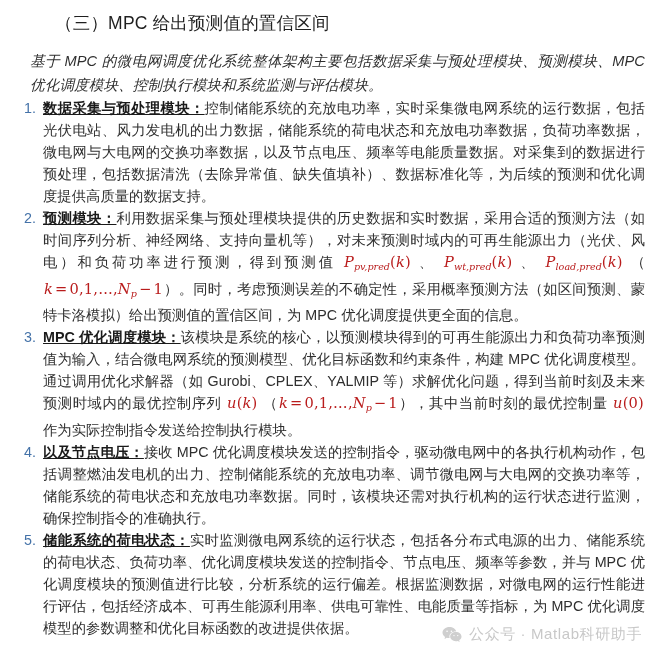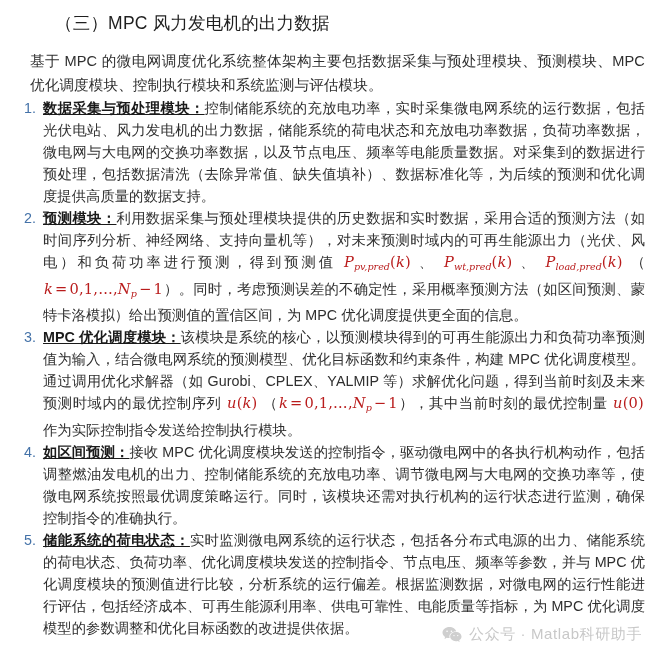--- a/index.html
+++ b/index.html
@@ -39,20 +39,21 @@
   
   .intro-paragraph {
     margin: 0;
     padding: 14px 21px 0 30px;
     font-size: 14.6px;
     line-height: 24px;
     color: #2f2f2f;
     text-align: justify;
     text-justify: inter-character;
     letter-spacing: 0.1px;
+    font-style: italic;
   }
 
   
   ol.module-list {
     list-style: none;
     margin: 0;
     padding: 0;
     counter-reset: moditem;
   }
   ol.module-list > li {
@@ -138,21 +139,21 @@
     height: 17px;
     position: relative;
   }
   .watermark .wechat-glyph svg { display: block; }
 </style>
 </head>
 <body>
 
 <div class="page">
 
-  <h2 class="section-heading">（三）MPC 风力发电机的出力数据</h2>
+  <h2 class="section-heading">（三）MPC 给出预测值的置信区间</h2>
 
   <p class="intro-paragraph">基于 MPC 的微电网调度优化系统整体架构主要包括数据采集与预处理模块、预测模块、MPC 优化调度模块、控制执行模块和系统监测与评估模块。</p>
 
   <ol class="module-list">
 
     <li class="item-gap-1">
       <span class="marker">1.</span>
       <span class="li-body">
         <span class="li-title">数据采集与预处理模块：</span><span>控制储能系统的充放电功率，实时采集微电网系统的运行数据，包括光伏电站、风力发电机的出力数据，储能系统的荷电状态和充放电功率数据，负荷功率数据，微电网与大电网的交换功率数据，以及节点电压、频率等电能质量数据。对采集到的数据进行预处理，包括数据清洗（去除异常值、缺失值填补）、数据标准化等，为后续的预测和优化调度提供高质量的数据支持。</span>
       </span>
@@ -168,21 +169,21 @@
     <li class="item-gap">
       <span class="marker">3.</span>
       <span class="li-body">
         <span class="li-title">MPC 优化调度模块：</span><span>该模块是系统的核心，以预测模块得到的可再生能源出力和负荷功率预测值为输入，结合微电网系统的预测模型、优化目标函数和约束条件，构建 MPC 优化调度模型。通过调用优化求解器（如 Gurobi、CPLEX、YALMIP 等）求解优化问题，得到当前时刻及未来预测时域内的最优控制序列 </span><span class="math math-block" title="u(k)">u<span class="up">(</span>k<span class="up">)</span></span><span> （</span><span class="math math-block" title="k = 0,1,…,N_p − 1">k<span class="op">=</span><span class="num">0</span><span class="up">,</span><span class="num">1</span><span class="up">,</span><span class="up">…</span><span class="up">,</span>N<sub>p</sub><span class="op">−</span><span class="num">1</span></span><span>），其中当前时刻的最优控制量 </span><span class="math math-block" title="u(0)">u<span class="up">(</span><span class="num">0</span><span class="up">)</span></span><span> 作为实际控制指令发送给控制执行模块。</span>
       </span>
     </li>
 
     <li class="item-gap">
       <span class="marker">4.</span>
       <span class="li-body">
-        <span class="li-title">如区间预测：</span><span>接收 MPC 优化调度模块发送的控制指令，驱动微电网中的各执行机构动作，包括调整燃油发电机的出力、控制储能系统的充放电功率、调节微电网与大电网的交换功率等，使微电网系统按照最优调度策略运行。同时，该模块还需对执行机构的运行状态进行监测，确保控制指令的准确执行。</span>
+        <span class="li-title">以及节点电压：</span><span>接收 MPC 优化调度模块发送的控制指令，驱动微电网中的各执行机构动作，包括调整燃油发电机的出力、控制储能系统的充放电功率、调节微电网与大电网的交换功率等，储能系统的荷电状态和充放电功率数据。同时，该模块还需对执行机构的运行状态进行监测，确保控制指令的准确执行。</span>
       </span>
     </li>
 
     <li class="item-gap">
       <span class="marker">5.</span>
       <span class="li-body">
         <span class="li-title">储能系统的荷电状态：</span><span>实时监测微电网系统的运行状态，包括各分布式电源的出力、储能系统的荷电状态、负荷功率、优化调度模块发送的控制指令、节点电压、频率等参数，并与 MPC 优化调度模块的预测值进行比较，分析系统的运行偏差。根据监测数据，对微电网的运行性能进行评估，包括经济成本、可再生能源利用率、供电可靠性、电能质量等指标，为 MPC 优化调度模型的参数调整和优化目标函数的改进提供依据。</span>
       </span>
     </li>
 

